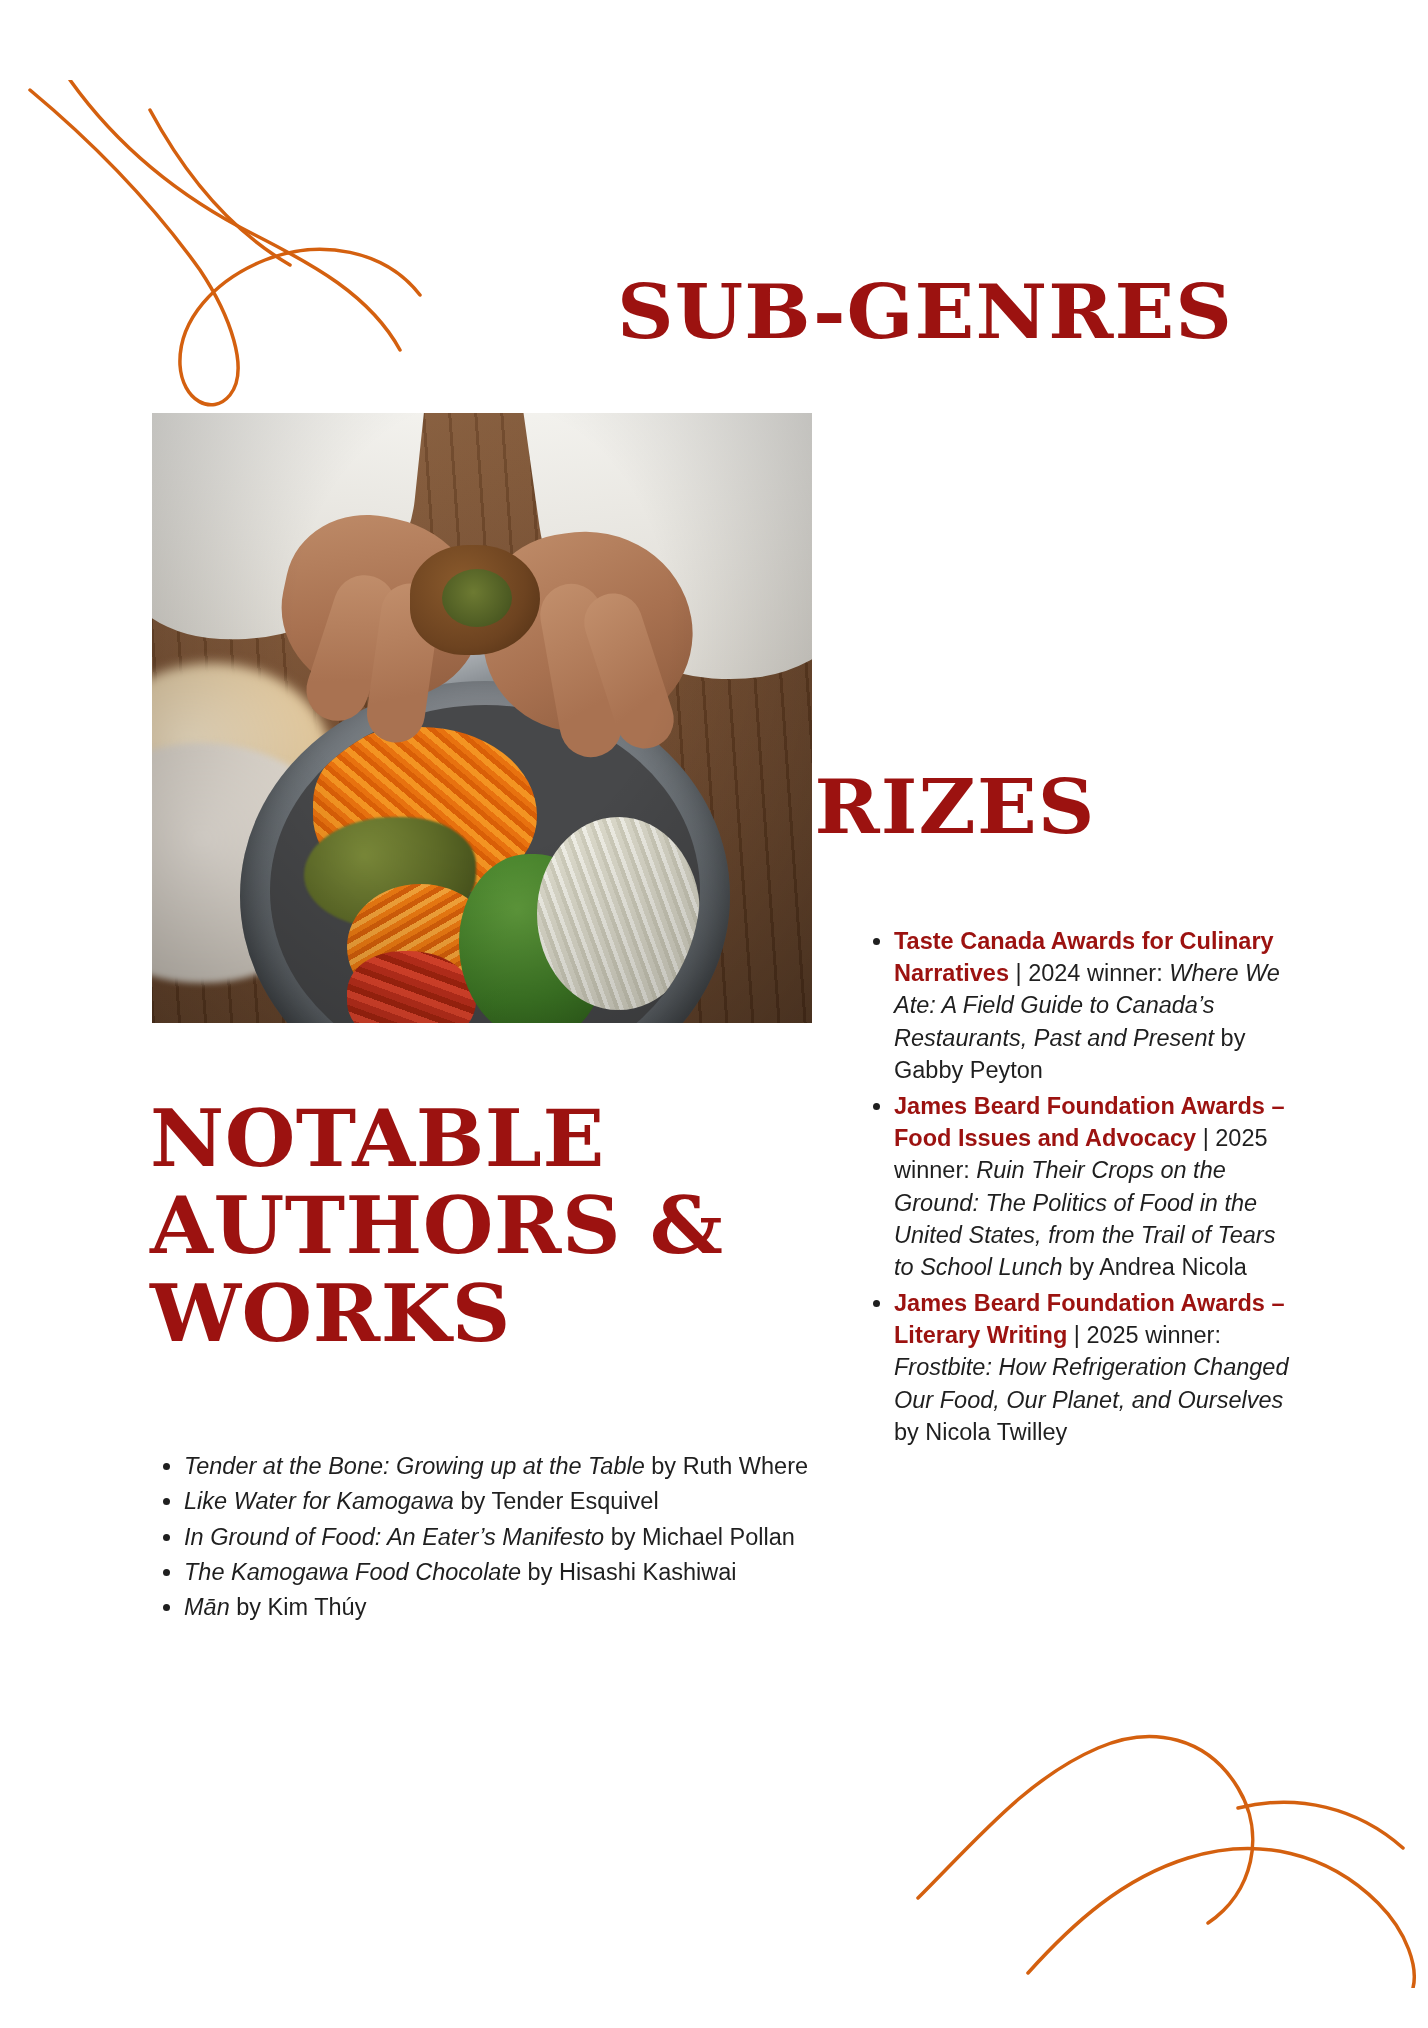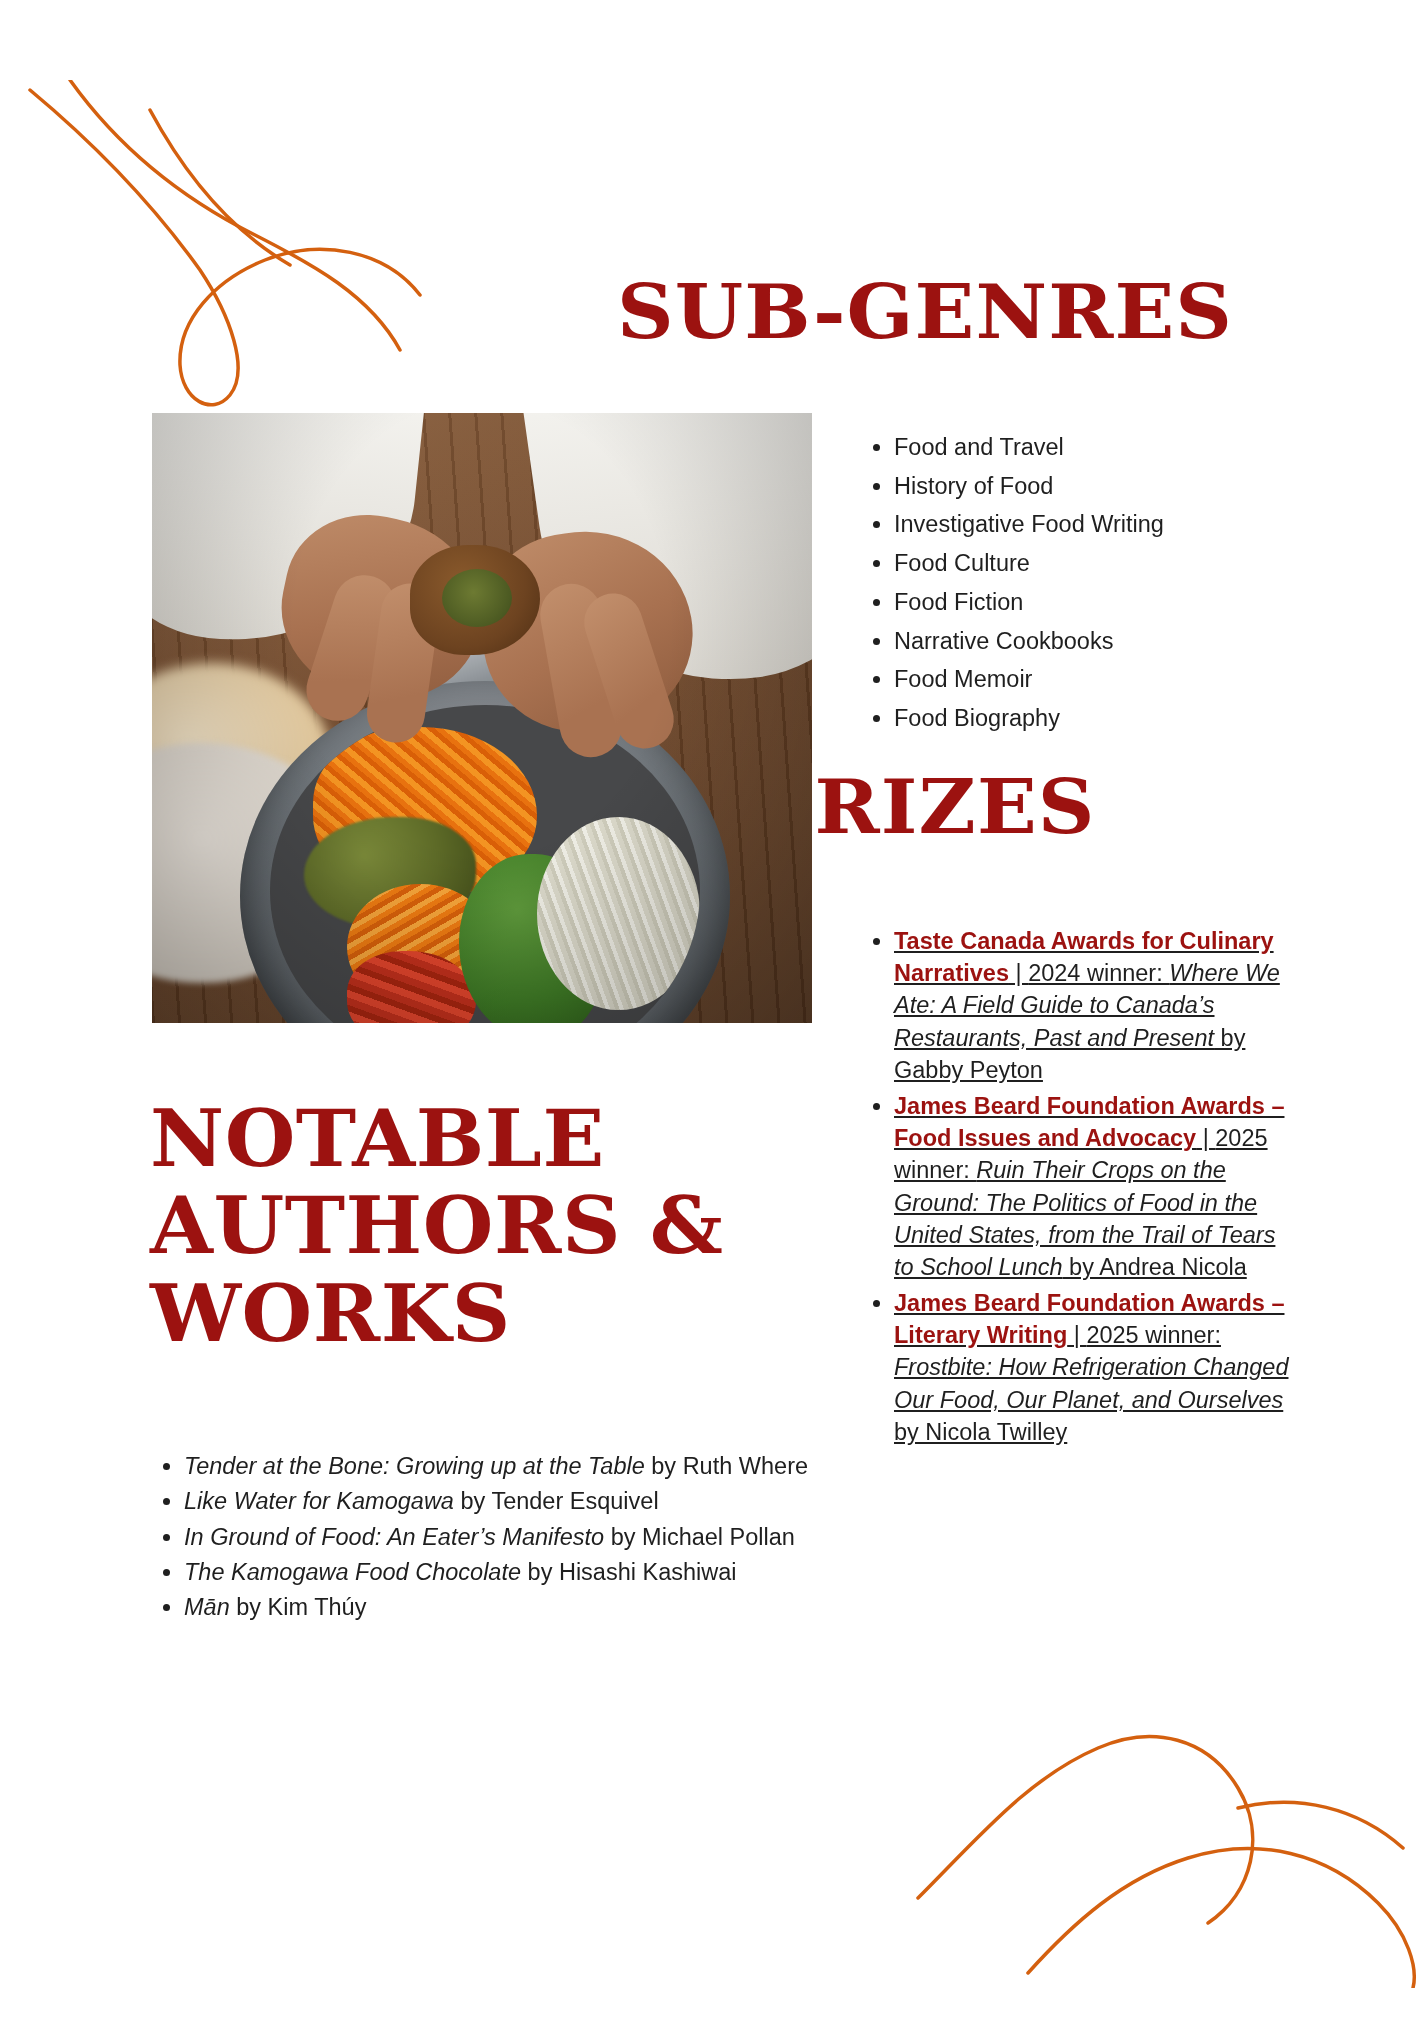--- a/index.html
+++ b/index.html
@@ -294,21 +294,21 @@
 
   #prizes-list {
     position: absolute;
     left: 860px;
     top: 925px;
     width: 400px;
     font-size: 23.5px;
     line-height: 1.37;
     color: #1f1f1f;
   }
-  #prizes-list li { margin-bottom: 4px; text-decoration: underline; }
+  #prizes-list li { margin-bottom: 4px; }
   .prize-name {
     color: #9c1210;
     font-weight: bold;
   }
 
   #notable-list {
     position: absolute;
     left: 150px;
     top: 1450px;
     width: 640px;
@@ -331,30 +331,20 @@
   </svg>
 
   <svg class="squiggle squiggle-bottom" viewBox="0 0 520 300" fill="none" xmlns="http://www.w3.org/2000/svg">
     <path d="M10 210 C 70 150, 120 90, 190 60 C 245 36, 300 50, 330 100 C 358 146, 345 205, 300 235" stroke="#d4600f" stroke-width="3.5" fill="none" stroke-linecap="round"></path>
     <path d="M120 285 C 165 235, 215 190, 280 170 C 350 148, 420 165, 470 215 C 500 245, 510 280, 505 300" stroke="#d4600f" stroke-width="3.5" fill="none" stroke-linecap="round"></path>
     <path d="M330 120 C 390 105, 450 120, 495 160" stroke="#d4600f" stroke-width="3.5" fill="none" stroke-linecap="round"></path>
   </svg>
 
   <h1 class="heading" id="subgenres-title">SUB-GENRES</h1>
 
-  <ul class="doc-list" id="subgenres-list">
-    <li>Food and Travel</li>
-    <li>History of Food</li>
-    <li>Investigative Food Writing</li>
-    <li>Food Culture</li>
-    <li>Food Fiction</li>
-    <li>Narrative Cookbooks</li>
-    <li>Food Memoir</li>
-    <li>Food Biography</li>
-  </ul>
 
   <h1 class="heading" id="prizes-title">PRIZES</h1>
 
   <ul class="doc-list" id="prizes-list">
     <li>
       <span class="prize-name">Taste Canada Awards for Culinary Narratives</span><span> | </span><span>2024 winner: </span><em class="work-title">Where We Ate: A Field Guide to Canada’s Restaurants, Past and Present</em><span> by Gabby Peyton</span>
     </li>
     <li>
       <span class="prize-name">James Beard Foundation Awards – Food Issues and Advocacy</span><span>  |  </span><span>2025 winner: </span><em class="work-title">Ruin Their Crops on the Ground: The Politics of Food in the United States, from the Trail of Tears to School Lunch</em><span> by Andrea Nicola</span>
     </li>

